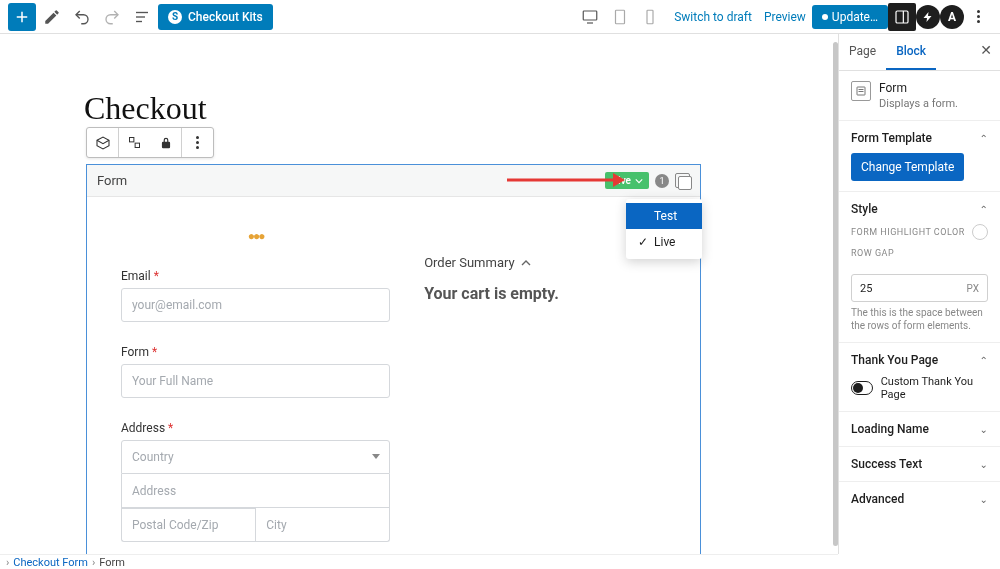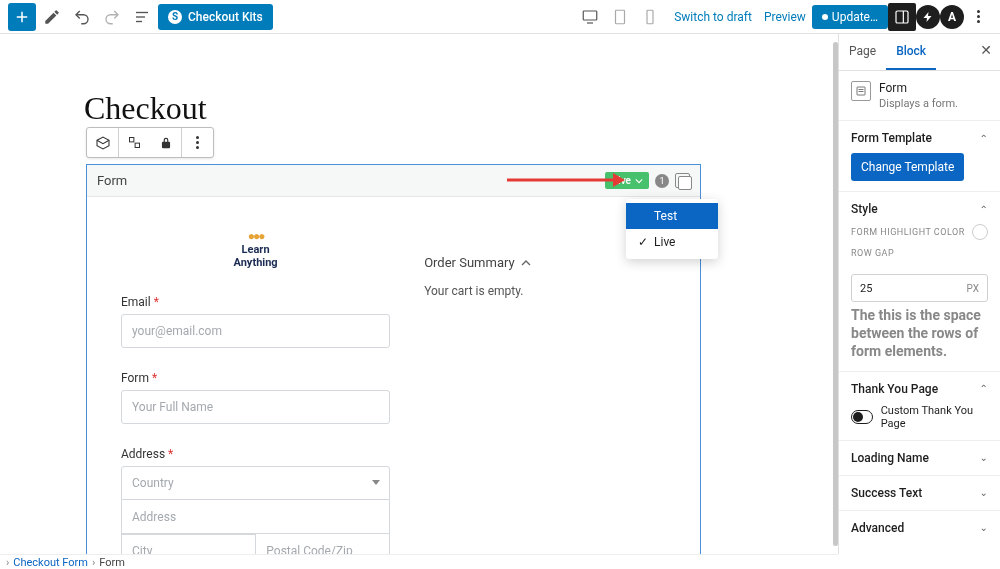--- a/index.html
+++ b/index.html
@@ -43,21 +43,21 @@
   .form-block { position:absolute; left:86px; top:130px; width:615px; border:1.5px solid #4a90d9; background:#fff;}
   .form-header { height:32px; background:#f6f7f7; border-bottom:1px solid #e6e6e6; display:flex; align-items:center; padding:0 10px; gap:8px;}
   .form-title { font-size:13px; color:#444;}
   .form-header-right { margin-left:auto; display:flex; align-items:center; gap:6px;}
   .live-chip { background:#47c16c; color:#fff; font-size:10px; font-weight:600; padding:3px 6px 3px 8px; border-radius:2px; display:flex; align-items:center; gap:4px;}
   .live-chip svg{width:8px;height:8px;}
   .count-badge { background:#888; color:#fff; width:14px;height:14px;border-radius:50%;font-size:9px;display:flex;align-items:center;justify-content:center;}
   .copy-ico{ width:15px;height:15px;border:1.2px solid #888;border-radius:2px;position:relative;}
   .copy-ico::after{content:"";position:absolute;left:2px;top:2px;right:-3px;bottom:-3px;border:1.2px solid #888;border-radius:2px;background:#fff;}
 
-  .dropdown-menu { position:absolute; left:626px; top:165px; width:92px; background:#fff; border-radius:3px; box-shadow:0 3px 12px rgba(0,0,0,0.18); padding:4px 0; z-index:5;}
+  .dropdown-menu { position:absolute; left:626px; top:165px; width:76px; background:#fff; border-radius:3px; box-shadow:0 3px 12px rgba(0,0,0,0.18); padding:4px 0; z-index:5;}
   .dd-item { padding:6px 12px; font-size:12px; display:flex; align-items:center; gap:6px;}
   .dd-item.sel { background:#0a66c2; color:#fff;}
   .dd-check { width:10px; visibility:hidden;}
   .dd-item.checked .dd-check{visibility:visible;}
 
   .red-arrow { position:absolute; left:505px; top:135px; width:120px; height:22px; pointer-events:none;}
 
   .form-body { display:flex; padding:32px 0 28px 0;}
   .left-col { width:55%; padding:0 34px;}
   .right-col { width:45%; padding:0 20px 0 0;}
@@ -76,41 +76,41 @@
   .addr-stack .input:not(:first-child){border-top:none;}
   .addr-stack .row2{display:flex;}
   .addr-stack .row2 .input:first-child{border-right:none;border-bottom-right-radius:0;border-top-right-radius:0;}
   .addr-stack .row2 .input:last-child{border-bottom-left-radius:0;border-top-left-radius:0;}
   .addr-stack .input{border-radius:0;}
   .addr-stack .select-wrap .input{border-radius:3px 3px 0 0;}
   .addr-stack .row2 .input:first-child{border-radius:0 0 0 3px;}
   .addr-stack .row2 .input:last-child{border-radius:0 0 3px 0;}
 
   .summary-title { font-size:13px; color:#444; margin-bottom:14px; display:flex; align-items:center; gap:6px; margin-top:26px;}
-  .cart-empty { font-size:12px; color:#555;}
+  .cart-empty { font-size:16px; color:#555;font-weight:bold;}
 
   
   .side-tabs { display:flex; border-bottom:1px solid #e0e0e0; position:relative;}
   .side-tab { padding:10px 10px; font-size:12px; color:#555;}
   .side-tab.active { color:#0a66c2; border-bottom:2px solid #0a66c2; font-weight:500;}
   .side-close { position:absolute; right:8px; top:8px; color:#555; font-size:14px;}
   .panel-row { padding:10px 12px; border-bottom:1px solid #eee;}
   .panel-head { display:flex; align-items:center; justify-content:space-between; font-size:12px; color:#1e1e1e; font-weight:500;}
   .chev { font-size:10px; color:#666;}
   .block-ident { display:flex; gap:8px; align-items:flex-start;}
   .block-ident .bi-ic { width:20px;height:20px;border:1px solid #999;border-radius:2px;display:flex;align-items:center;justify-content:center;}
   .block-ident .bi-txt { font-size:12px;}
   .block-ident .bi-sub { font-size:11px;color:#777;margin-top:2px;}
   .change-tpl-btn { background:#0a66c2;color:#fff;border:none;border-radius:3px;padding:7px 10px;font-size:12px;margin-top:8px;}
   .style-label { font-size:9px;color:#888;letter-spacing:0.5px;margin-bottom:16px;text-transform:uppercase;}
   .color-row { display:flex;justify-content:space-between;align-items:center;margin-bottom:8px;}
   .color-circ { width:16px;height:16px;border-radius:50%;border:1px solid #ccc;background:#fff;}
   .num-input { display:flex;justify-content:space-between;align-items:center;border:1px solid #d0d0d0;border-radius:3px;height:28px;padding:0 8px;font-size:11px;margin-bottom:4px;}
   .num-input .unit{color:#888;font-size:10px;}
-  .help-txt{font-size:14px;color:#888;line-height:1.3;font-weight:bold;}
+  .help-txt{font-size:10px;color:#888;line-height:1.3;}
   .toggle-row { display:flex;align-items:center;gap:8px;font-size:11px;}
   .toggle { width:24px;height:14px;border:1px solid #1e1e1e;border-radius:8px;position:relative;background:#fff;}
   .toggle::after{content:"";position:absolute;left:1px;top:1px;width:10px;height:10px;border-radius:50%;background:#1e1e1e;}
 
   
   .breadcrumb { position:absolute;left:0;bottom:0;height:15px;padding:0 6px;display:flex;align-items:center;gap:4px;font-size:11px;color:#0a66c2;background:#fff;border-top:1px solid #eee;width:838px;}
   .breadcrumb .sep{color:#888;}
   .breadcrumb .cur{color:#444;}
 
 </style>
@@ -246,40 +246,39 @@
           </div>
           <div class="count-badge">1</div>
           <div class="copy-ico"></div>
         </div>
       </div>
 
       <div class="form-body">
         <div class="left-col">
           <div class="logo">
             <div class="logo-dots">●●●</div>
-            <div class="logo-img"><span>Learn</span><br><span>Anything</span></div>
           </div>
 
           <div class="field">
             <label class="field-label"><span>Email</span> <span class="req">*</span></label>
             <input class="input" placeholder="your@email.com" style="">
           </div>
 
           <div class="field">
             <label class="field-label"><span>Form</span> <span class="req">*</span></label>
             <input class="input" placeholder="Your Full Name" style="">
           </div>
 
           <div class="field addr-stack">
             <label class="field-label"><span>Address</span> <span class="req">*</span></label>
             <div class="select-wrap"><input class="input" placeholder="Country" style=""></div>
             <input class="input" placeholder="Address" style="">
             <div class="row2">
+              <input class="input" placeholder="Postal Code/Zip" style="">
               <input class="input" placeholder="City" style="">
-              <input class="input" placeholder="Postal Code/Zip" style="">
             </div>
           </div>
 
         </div>
 
         <div class="right-col">
           <div class="summary-title">
             <span>Order Summary</span>
             <svg width="10" height="10" viewBox="0 0 10 10">
                 <path d="M1 7l4-4 4 4" fill="none" stroke="#666" stroke-width="1.4"></path>

